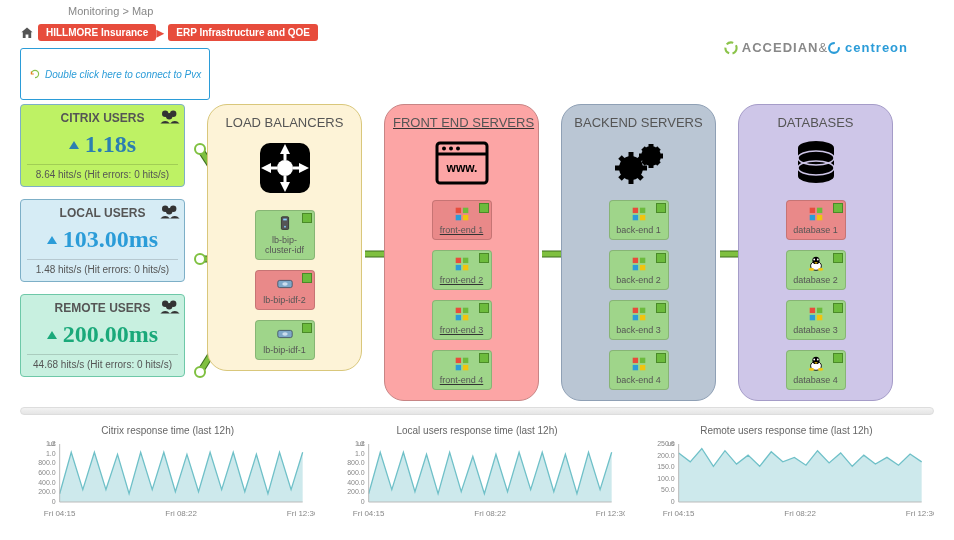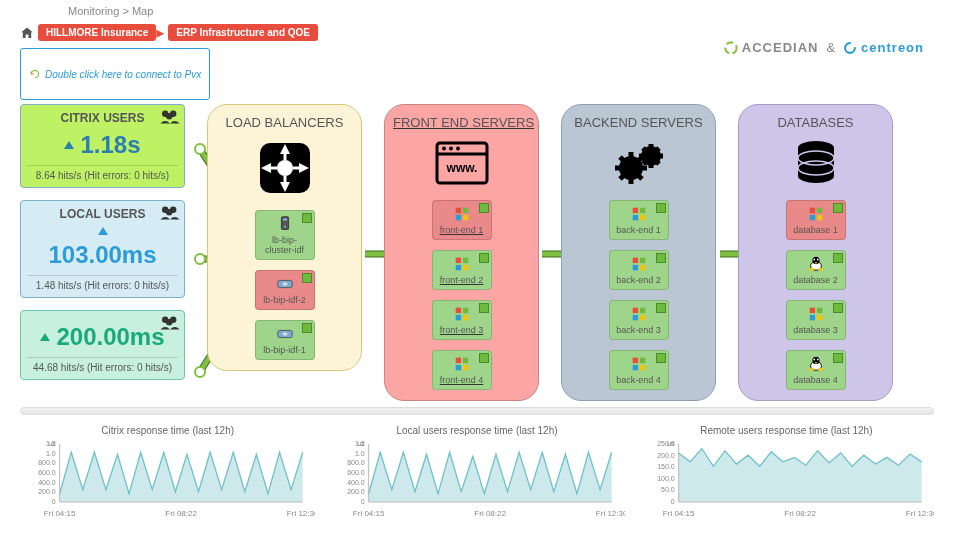--- a/index.html
+++ b/index.html
@@ -36,25 +36,25 @@
   font-size: 10px;
   font-weight: bold;
 }
 .tag-arrow {
   color: #e74c3c;
   font-size: 16px;
   margin-left: -4px;
 }
 .logos {
   position: absolute;
-  right: 30px;
+  right: 46px;
   top: 40px;
   display: flex;
   align-items: center;
-  gap: 8px;
+  gap: 0;
   font-size: 13px;
 }
 .logo-accedian {
   color: #888;
   letter-spacing: 1px;
   font-weight: bold;
   display: flex;
   align-items: center;
   gap: 4px;
 }
@@ -111,23 +111,24 @@
 }
 .metric {
   font-size: 24px;
   font-weight: bold;
   text-align: center;
   padding: 6px 0;
   display: flex;
   justify-content: center;
   align-items: center;
   gap: 6px;
+  font-family: Liberation Serif, serif;
 }
 .metric.citrix { color: #2b7fb0; }
-.metric.local { color: #2b9cd8; flex-direction: column; }
+.metric.local { color: #2b9cd8; }
 .metric.remote { color: #1aa97a; }
 .tri-up {
   width: 0; height: 0;
   border-left: 5px solid transparent;
   border-right: 5px solid transparent;
   border-bottom: 8px solid currentColor;
 }
 .sub {
   font-size: 10px;
   text-align: center;
@@ -343,20 +344,21 @@
             <path d="M0 18 Q6 12 12 18 Q18 12 24 18 Z" fill="#333"></path>
           </svg>
         <div class="metric local">
           <span class="tri-up"></span>
           <span>103.00ms</span>
         </div>
         <div class="sub">1.48 hits/s (Hit errors: 0 hits/s)</div>
       </div>
 
       <div class="user-card remote">
+        <div class="user-title">REMOTE USERS</div>
         <svg class="user-icon" width="20" height="16" viewBox="0 0 24 20">
             <circle cx="6" cy="6" r="4" fill="#333"></circle>
             <circle cx="16" cy="6" r="4" fill="#333"></circle>
             <circle cx="11" cy="9" r="4" fill="#333"></circle>
             <path d="M0 18 Q6 12 12 18 Q18 12 24 18 Z" fill="#333"></path>
           </svg>
         <div class="metric remote">
           <span class="tri-up"></span>
           <span>200.00ms</span>
         </div>

